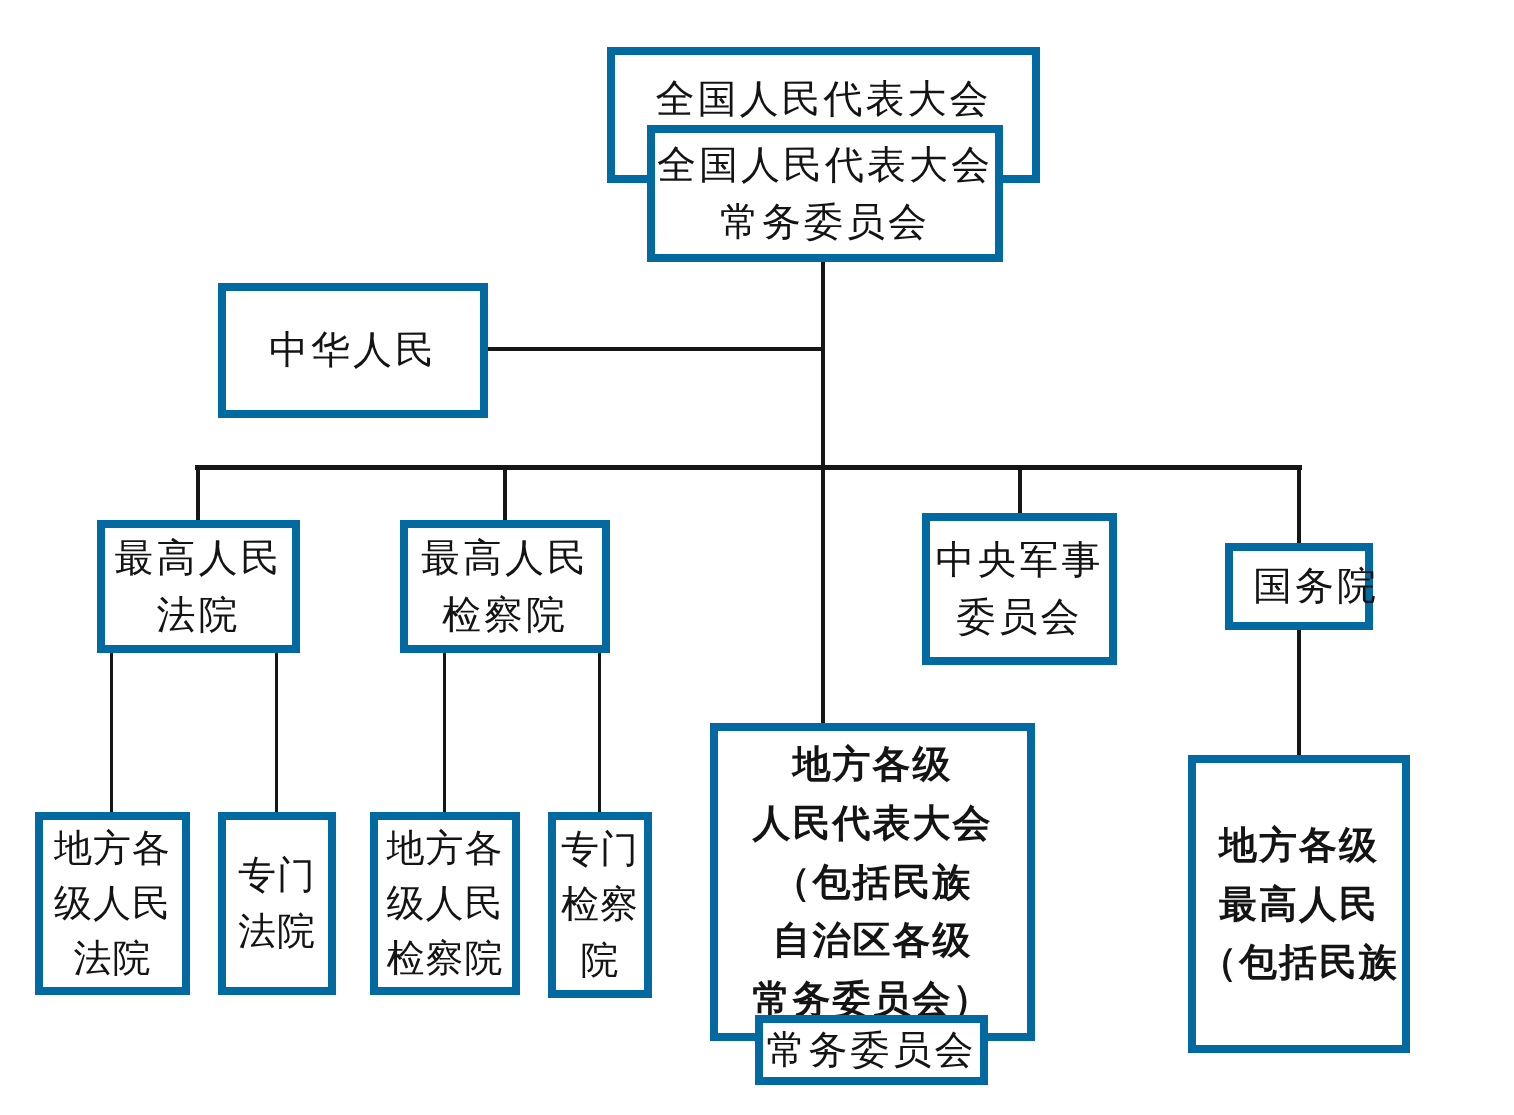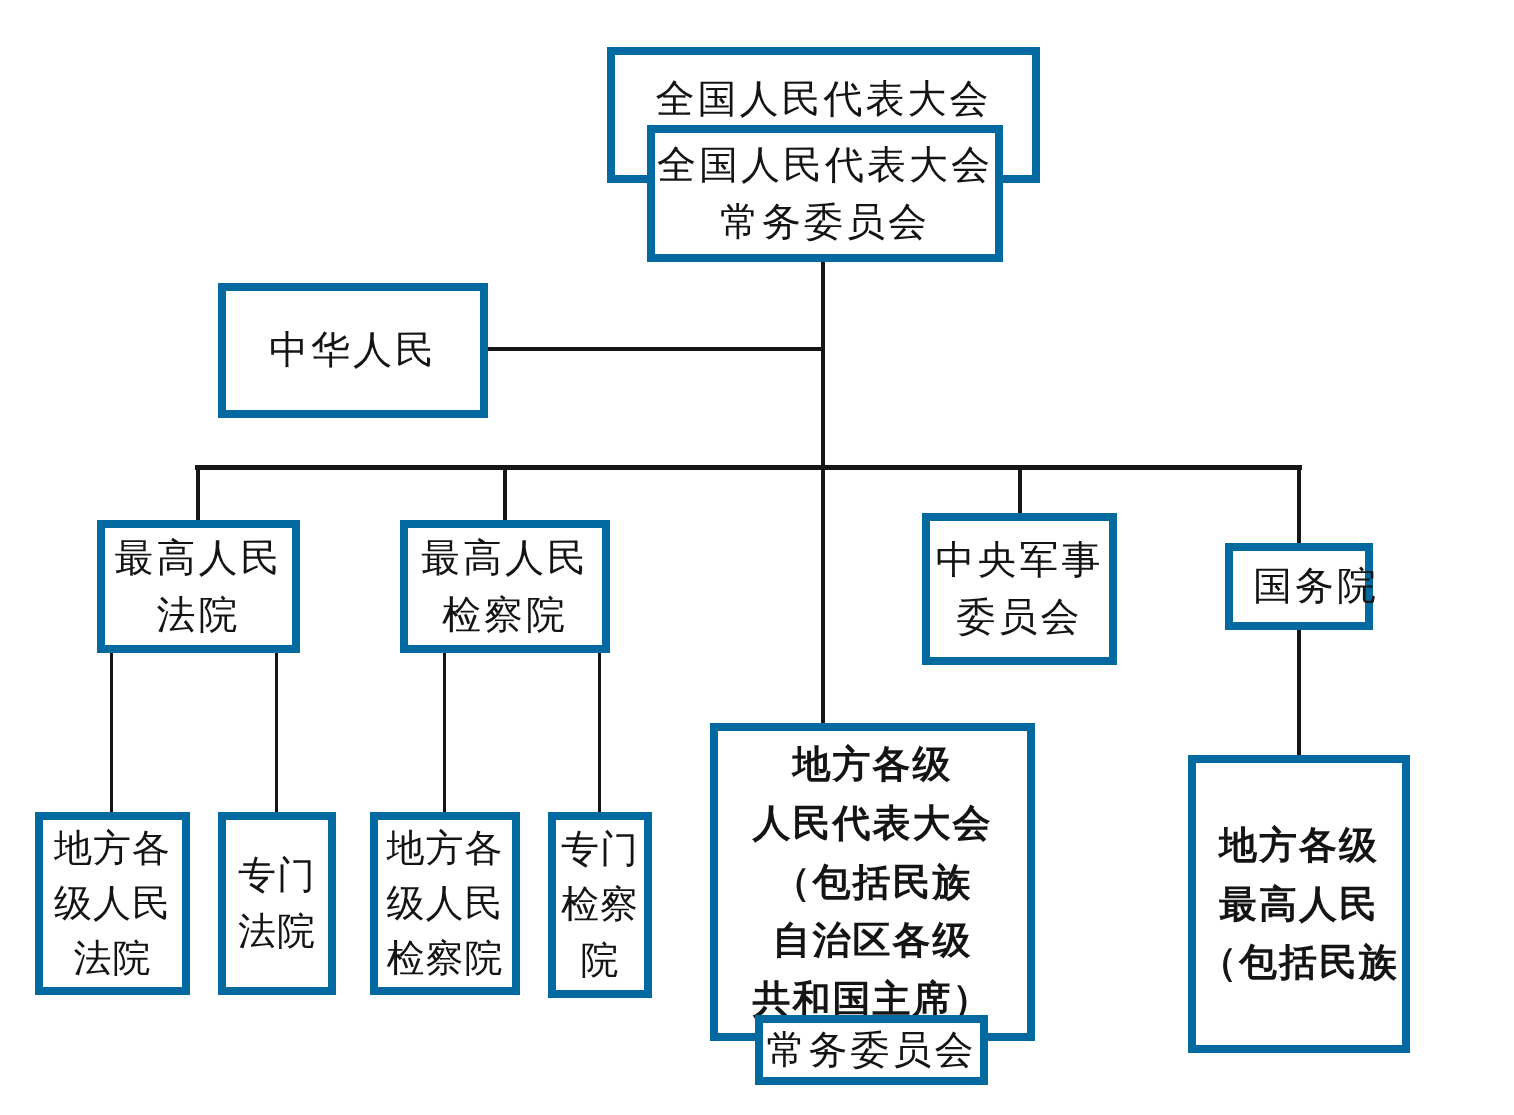--- a/index.html
+++ b/index.html
@@ -135,21 +135,21 @@
     <div class="ln">专门</div>
     <div class="ln">检察</div>
     <div class="ln">院</div>
   </div>
 
   <div class="box para" id="local-npc">
     <div class="ln">地方各级</div>
     <div class="ln">人民代表大会</div>
     <div class="ln">（包括民族</div>
     <div class="ln">自治区各级</div>
-    <div class="ln">共和国主席）</div>
+    <div class="ln">常务委员会）</div>
   </div>
 
   <div class="box" id="local-sc">
     <div class="ln">常务委员会</div>
   </div>
 
   <div class="box para" id="local-gov">
     <div class="ln">地方各级</div>
     <div class="ln">最高人民</div>
     <div class="ln">（包括民族</div>

